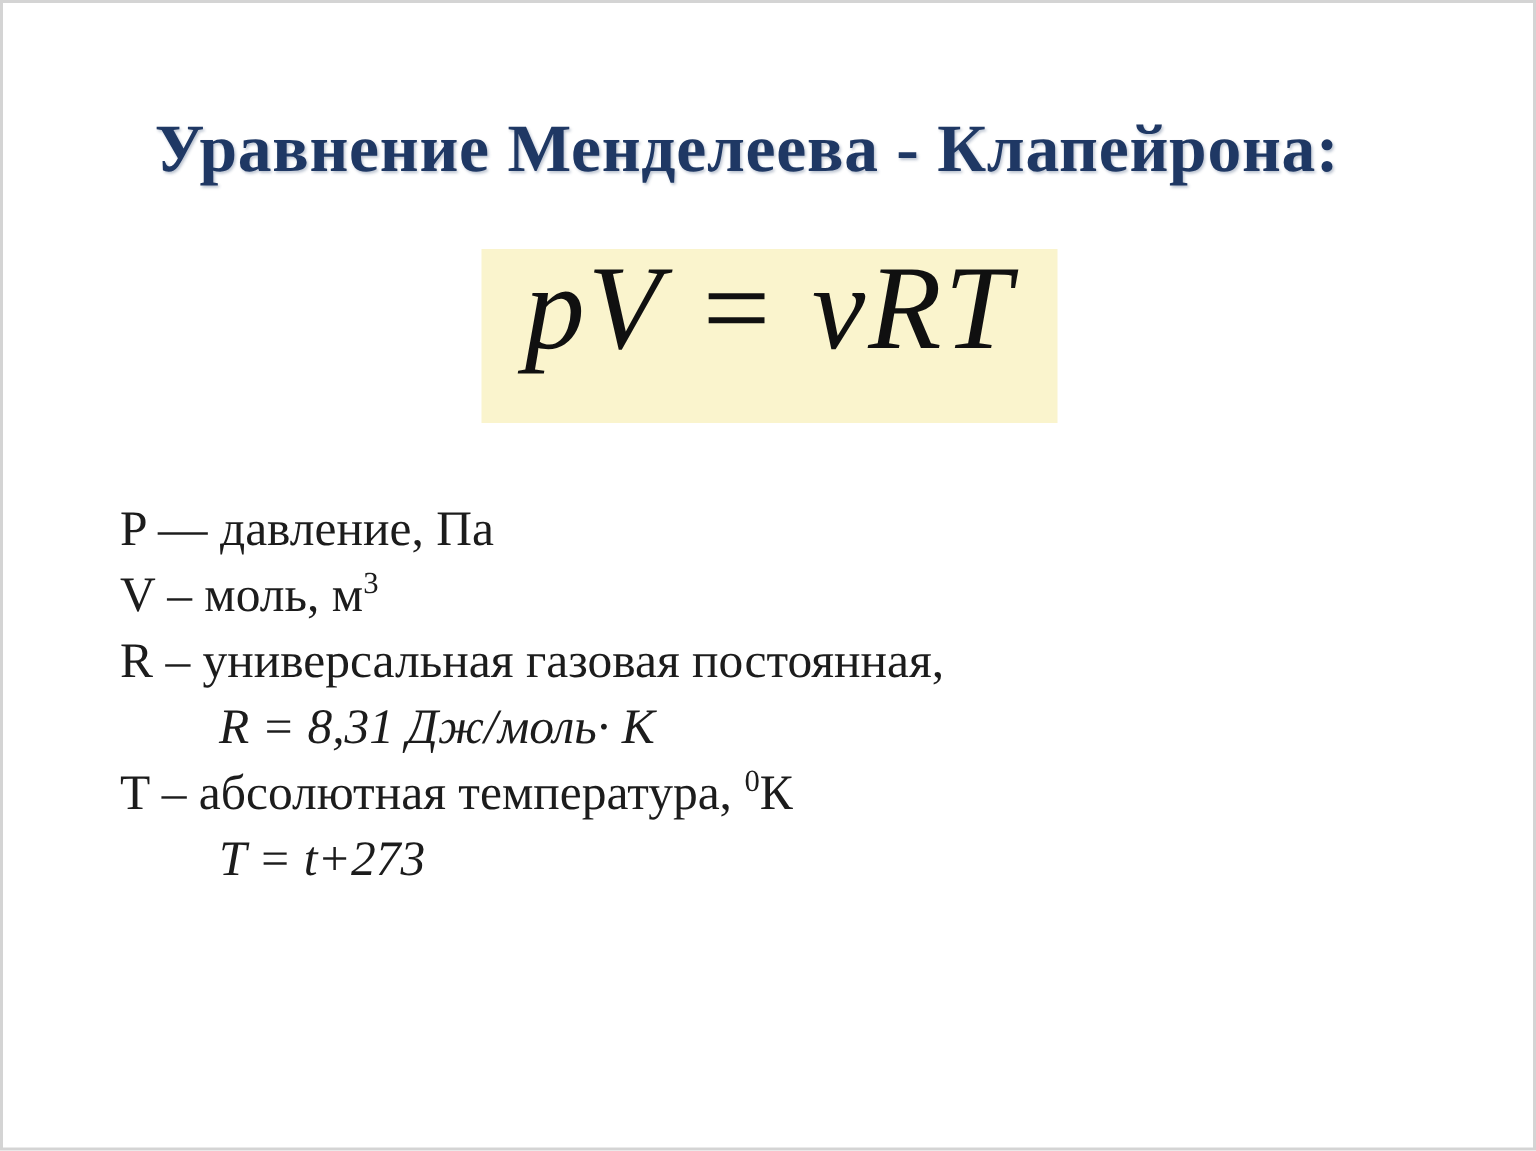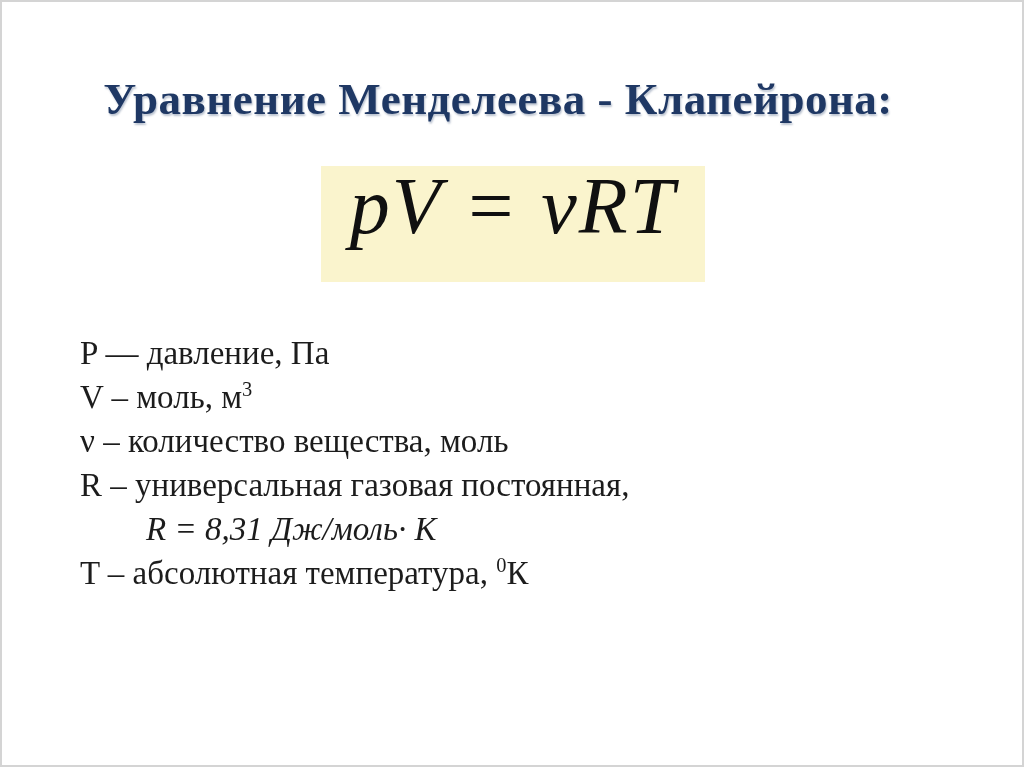--- a/index.html
+++ b/index.html
@@ -91,18 +91,18 @@
 
   <h1 class="title">Уравнение Менделеева - Клапейрона:</h1>
 
   <div class="formula-box">
     <span class="formula">pV = νRT</span>
   </div>
 
   <div class="definitions" id="definitions">
       <div class="def-line"><span>P — давление, Па</span></div>
       <div class="def-line"><span>V – моль, м</span><sup>3</sup></div>
-      <div class="def-line"><span>ν – количество вещества, моль</span></div>
       <div class="def-line"><span>R – универсальная газовая постоянная,</span></div>
       <div class="def-line indent italic"><span>R = 8,31 Дж/моль· К</span></div>
       <div class="def-line"><span>T – абсолютная температура, </span><sup>0</sup><span>К</span></div>
+      <div class="def-line indent italic"><span>T = t+273</span></div>
     </div>
 </div>
 
 </body></html>

